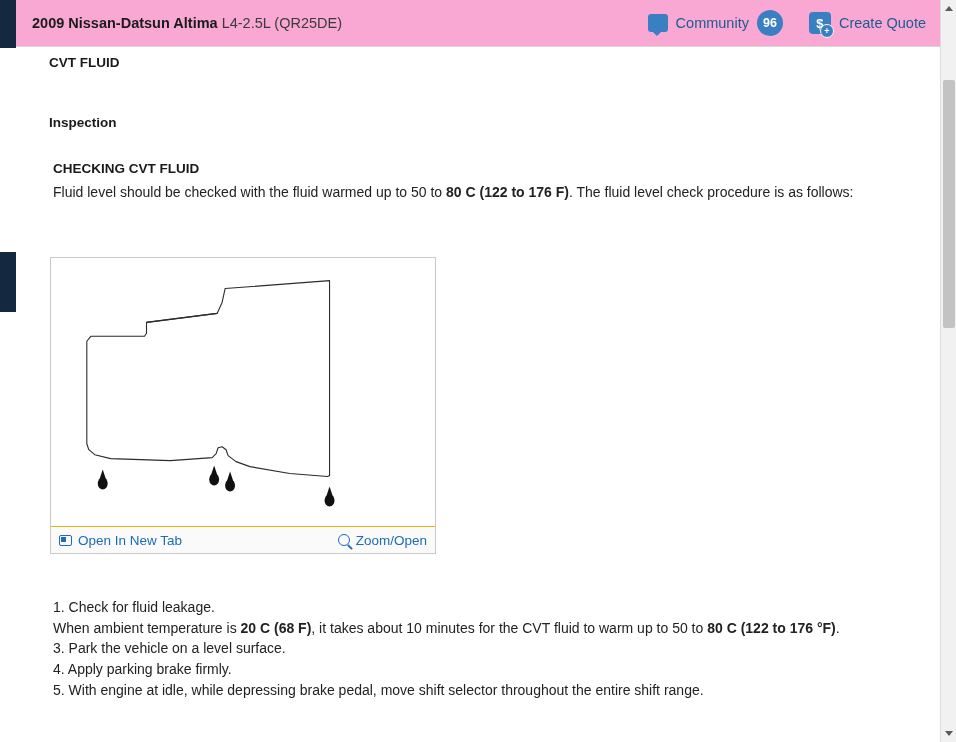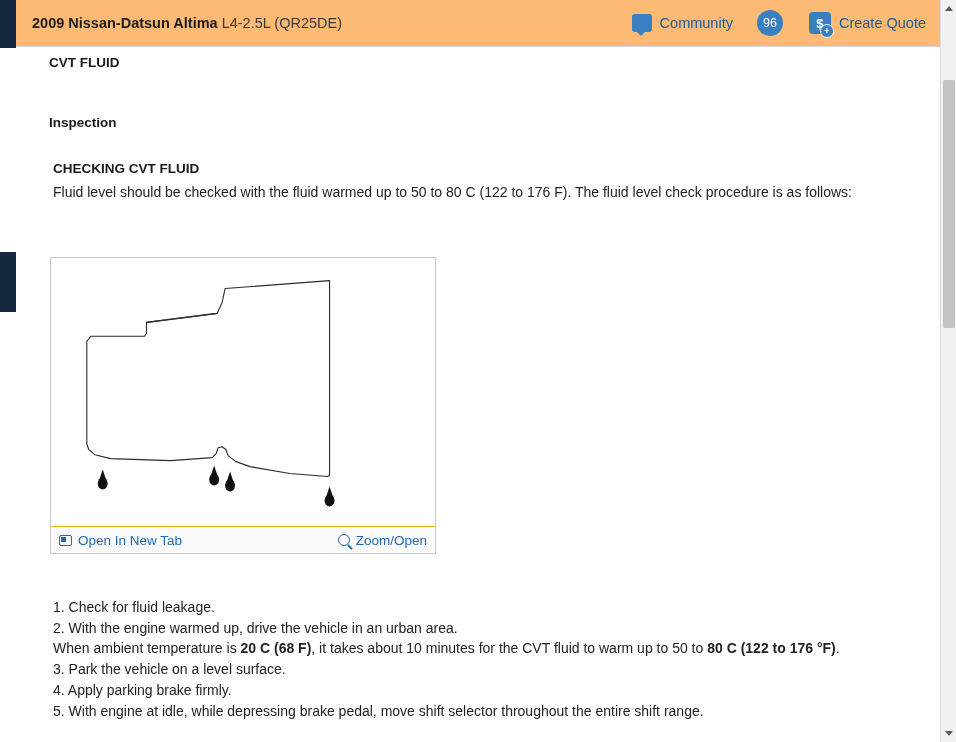--- a/index.html
+++ b/index.html
@@ -25,21 +25,21 @@
     background: #0d1b2a;
   }
   .edge-top { top: 0; height: 48px; background: #14293f; }
   .edge-mid { top: 252px; height: 60px; background: #14293f; }
 
   
   .topbar {
     position: absolute;
     top: 0; left: 16px;
     width: 924px; height: 47px;
-    background: #fdba74;
+    background: #f9a8d4;
     border-bottom: 1px solid #d6d6d6;
     display: flex;
     align-items: center;
     padding: 0 14px 0 16px;
   }
   .veh-title {
     font-size: 14.5px;
     color: #222;
     white-space: nowrap;
   }
@@ -61,22 +61,21 @@
     font-size: 14.5px;
   }
   .top-action .label { color: #1d5c93; }
   .badge-count {
     background: #3a7fc1;
     color: #fff;
     border-radius: 50%;
     width: 26px; height: 26px;
     display: flex; align-items: center; justify-content: center;
     font-size: 12.5px;
-    font-weight: normal;
-    margin-left: 16px;
+    font-weight: bold;
   }
   .icon-sq {
     width: 20px; height: 18px;
     background: #3a7fc1;
     border-radius: 3px;
     position: relative;
     display: inline-block;
   }
   .icon-sq:after {
     content: "";
@@ -138,21 +137,21 @@
     margin-top: 31px;
     margin-left: 4px;
   }
   .para {
     font-size: 14px;
     color: #222;
     margin-top: 6px;
     margin-left: 4px;
     line-height: 1.45;
   }
-  .para b { font-weight: normal; }
+  .para b { font-weight: bold; }
 
   
   .figure-box {
     position: absolute;
     left: 34px;
     top: 210px;
     width: 386px;
     height: 297px;
     border: 1px solid #c9c9c9;
     background: #fff;
@@ -323,21 +322,20 @@
         </span>
         <span class="fig-link right">
           <span class="ic-zoom"></span>
           <span>Zoom/Open</span>
         </span>
       </div>
     </div>
 
     <div class="steps">
       <div class="step">1. Check for fluid leakage.</div>
-      <div class="step">2. With the engine warmed up, drive the vehicle in an urban area.</div>
       <div class="step">
         <span>When ambient temperature is </span><b>20 C (68 F)</b><span>, it takes about 10 minutes for the CVT fluid to warm up to 50 to </span><b>80 C (122 to 176 °F)</b><span>.</span>
       </div>
       <div class="step">3. Park the vehicle on a level surface.</div>
       <div class="step">4. Apply parking brake firmly.</div>
       <div class="step">5. With engine at idle, while depressing brake pedal, move shift selector throughout the entire shift range.</div>
     </div>
 
   </div>
 

